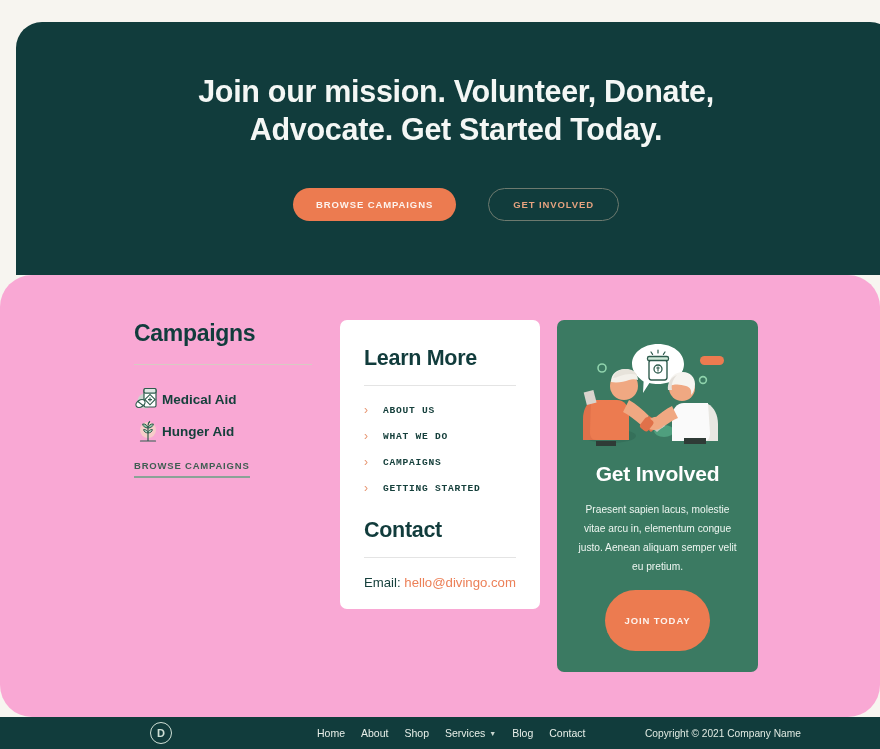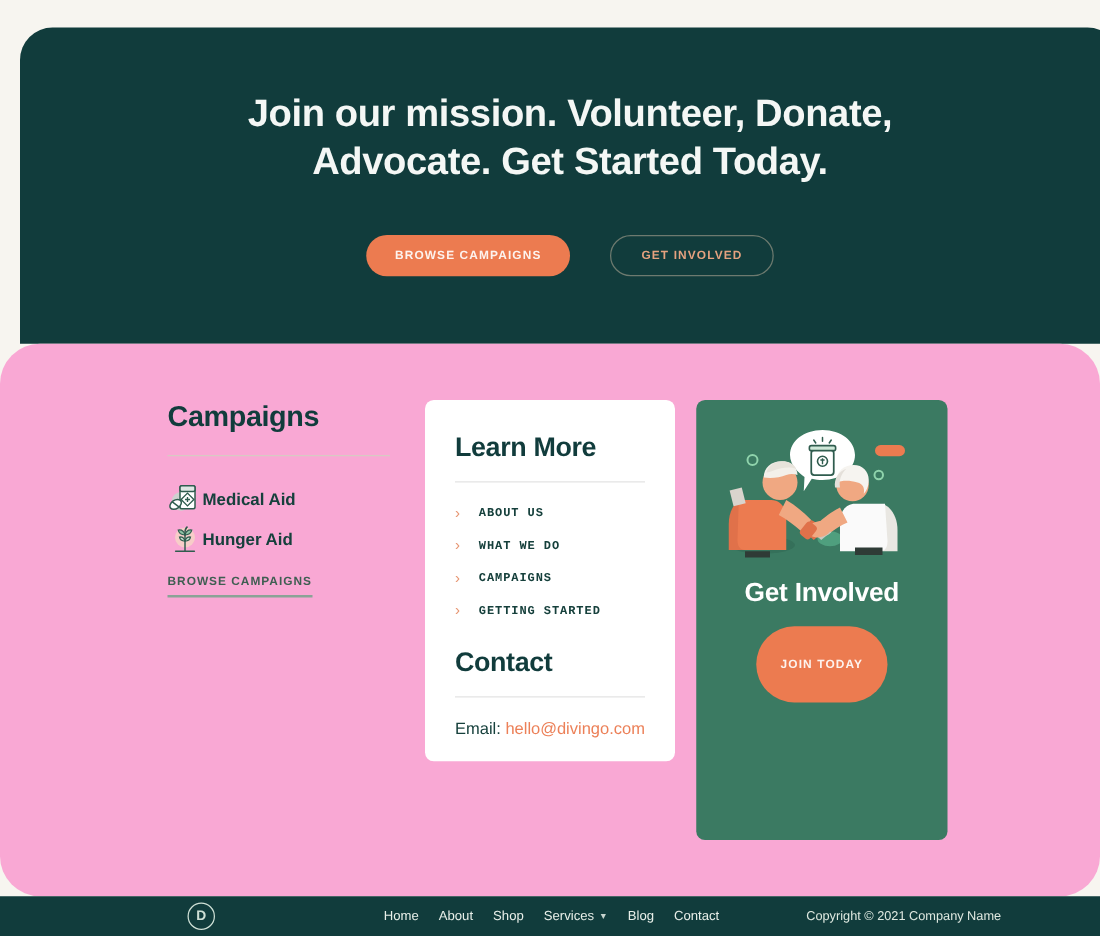--- a/index.html
+++ b/index.html
@@ -274,21 +274,21 @@
     align-items: center;
     justify-content: center;
     color: #cfe0d6;
     font-size: 11px;
     font-weight: 600;
     cursor: pointer;
   }
 
   .footer-nav {
     position: absolute;
-    left: 307px;
+    left: 317px;
     display: flex;
     align-items: center;
     gap: 16px;
   }
 
   .footer-link {
     color: #e8efe9;
     font-size: 10.5px;
     font-weight: 500;
     cursor: pointer;
@@ -427,20 +427,21 @@
         <path d="M100 68c-6 3-13 8-18 13l8 9c5-4 11-8 16-10z" fill="#f0a882"></path>
         <path d="M85 79c-4 2-7 4-9 7l9 8c2-2 5-4 8-6z" fill="#c8c8c0"></path>
 
         <path d="M74 84c3-4 9-6 14-5 4 .7 6 3 5 6-1 4-6 7-11 7-5 0-9-3-8-8z" fill="#f0a882"></path>
         <rect x="70" y="80" width="10" height="13" rx="3" transform="rotate(38 75 86)" fill="#e0714a"></rect>
 
         <path d="M24 103h20v5H24zM112 100h22v6h-22z" fill="#2f3b36"></path>
       </svg>
     </div>
     <h2 class="green-title">Get Involved</h2>
+    <p class="green-body">Praesent sapien lacus, molestie vitae arcu in, elementum congue justo. Aenean aliquam semper velit eu pretium.</p>
     <button class="btn btn-join">JOIN TODAY</button>
   </div>
 
 </section>
 
 <footer class="footer">
   <div class="footer-logo">D</div>
   <nav class="footer-nav">
     <span class="footer-link">Home</span>
     <span class="footer-link">About</span>

